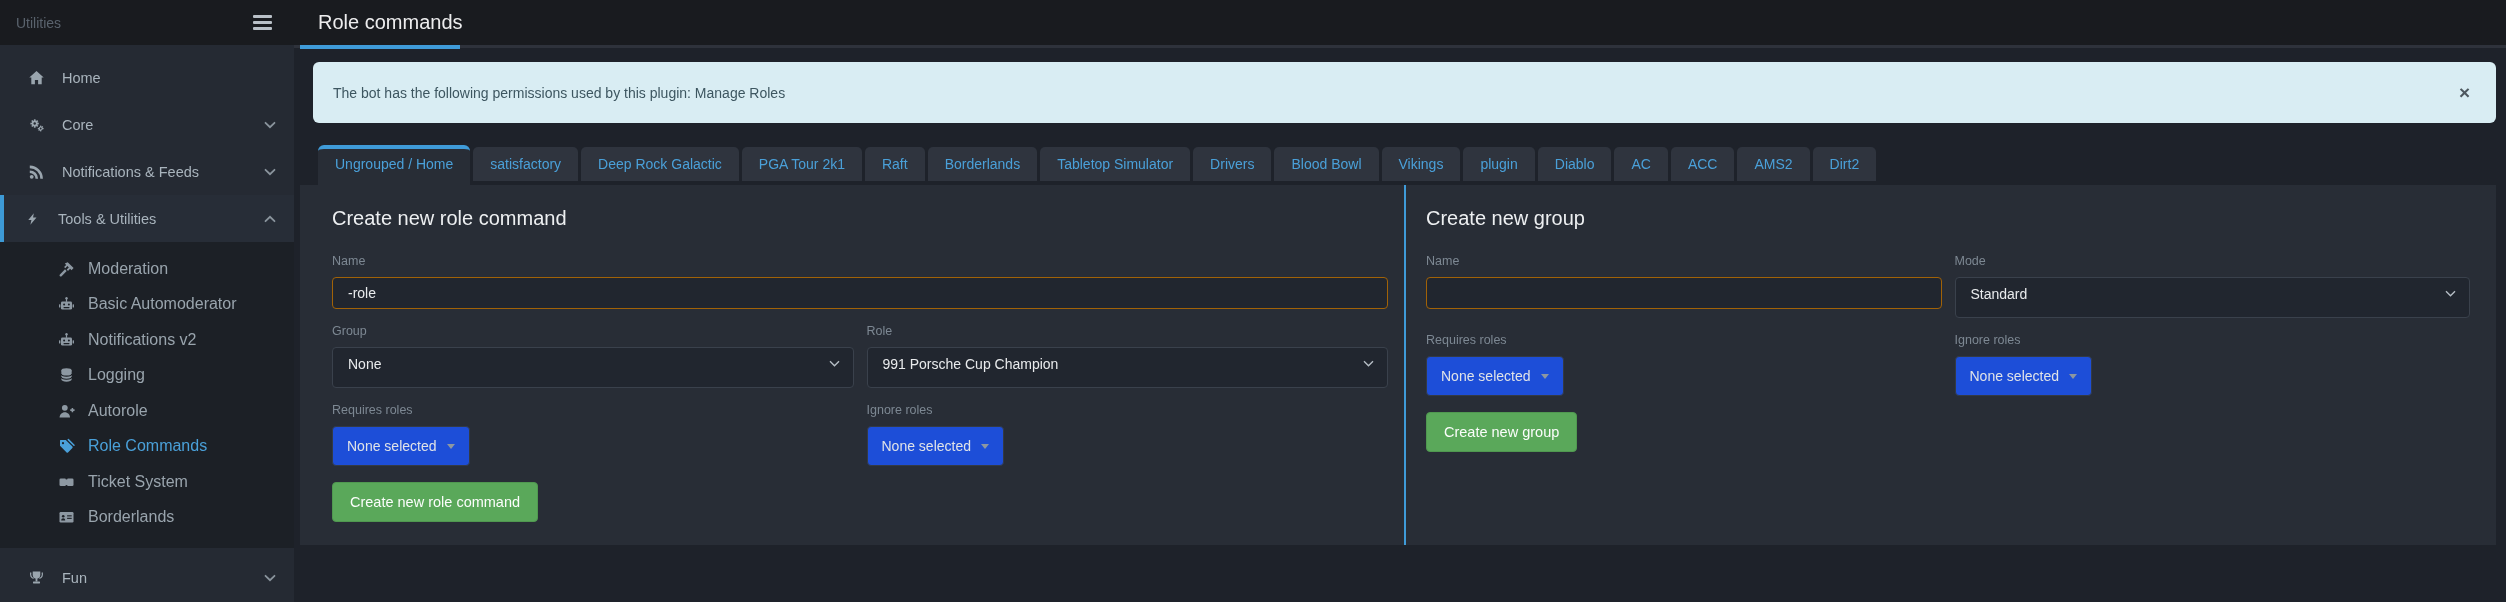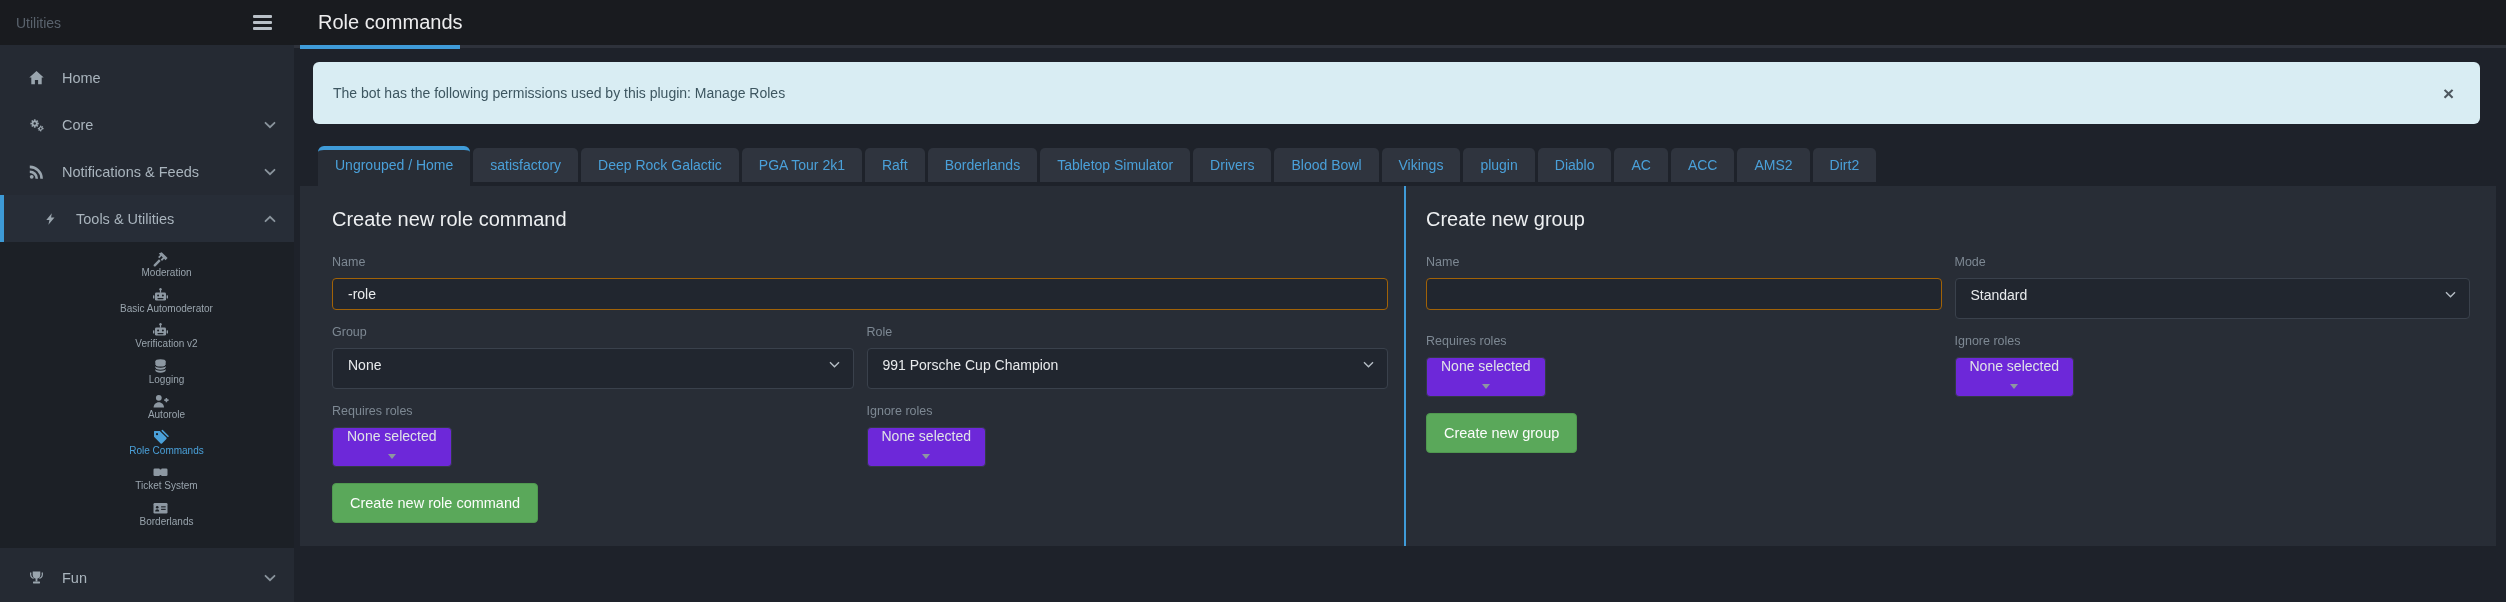--- a/index.html
+++ b/index.html
@@ -12,52 +12,52 @@
   
   .sidebar{position:absolute;left:0;top:0;width:294px;height:602px;background:#252a33;z-index:2;}
   .side-header{height:45px;background:#191b1f;display:flex;align-items:center;justify-content:space-between;padding:0 20px 0 16px;}
   .side-header .brand{color:#5a636d;font-size:14px;}
   .burger{display:flex;flex-direction:column;gap:3.5px;cursor:pointer;padding:4px 2px;}
   .burger span{display:block;width:19px;height:2.6px;background:#b9c0c7;border-radius:1px;}
   .nav{padding-top:9px;}
   .nav-item{display:flex;align-items:center;height:47px;padding:0 18px 0 26px;color:#a9b4bd;font-size:14.5px;cursor:pointer;}
   .nav-item .icn{width:21px;margin-right:15px;display:flex;justify-content:center;color:#9aa5ae;}
   .nav-item .chev{margin-left:auto;color:#8a949d;display:flex;}
-  .nav-item.active-section{border-left:4px solid #3d9ad6;padding-left:36px;background:#272d37;}
+  .nav-item.active-section{border-left:4px solid #3d9ad6;padding-left:18px;background:#272d37;}
   .submenu{background:#1c2026;padding:9px 0 13px 0;}
-  .sub-item{display:flex;align-items:center;height:35.5px;padding:0 18px 0 57px;color:#99a4ad;font-size:10px;cursor:pointer;flex-direction:column;}
+  .sub-item{display:flex;align-items:center;height:35.5px;padding:0 18px 0 57px;color:#99a4ad;font-size:16px;cursor:pointer;}
   .sub-item .icn{width:19px;margin-right:12px;display:flex;justify-content:center;color:#8d98a2;}
   .sub-item.active{color:#4aa0d9;}
   .sub-item.active .icn{color:#4aa0d9;}
   .nav-after{padding-top:6px;}
   
   .main{position:absolute;left:294px;top:0;right:0;height:602px;background:#1e222a;}
   .topbar{height:45px;background:#191b1f;border-bottom:3px solid #2e323b;display:flex;align-items:center;position:relative;}
   .page-title{padding-left:24px;color:#ededee;font-size:20px;font-weight:500;cursor:pointer;}
   .title-underline{position:absolute;left:6px;top:45px;width:160px;height:4px;background:#3f9bd8;}
   .content{padding:14px 10px 0 6px;}
   
-  .alert{margin:0 16px 20px 13px;height:46px;background:#d9edf3;border-radius:6px;display:flex;align-items:center;padding:8px 20px;}
+  .alert{margin:0 0 20px 13px;height:61px;background:#d9edf3;border-radius:6px;display:flex;align-items:center;padding:0 20px;}
   .alert-text{color:#3d5660;font-size:14px;}
   .alert-close{margin-left:auto;background:none;border:none;color:#4e585f;font-size:19px;font-weight:700;cursor:pointer;line-height:1;padding:2px 6px;}
   
   .tabs{display:flex;align-items:flex-end;margin-left:18px;position:relative;}
   .tab{background:#2f343e;color:#4aa0d9;font-size:14px;padding:9px 17px;margin:4px 3px 4px 0;border-radius:5px 5px 0 0;white-space:nowrap;cursor:pointer;}
   .tab.active{background:#282d36;border-top:4px solid #3f9bd8;margin-top:0;margin-bottom:0;padding:7px 17px 13px 17px;border-radius:6px 6px 0 0;}
   
   .panel{background:#282d36;height:360px;display:flex;}
   .panel-left{width:1104px;box-sizing:border-box;padding:22px 16px 0 32px;}
   .panel-right{flex:1;box-sizing:border-box;border-left:2px solid #3f9bd8;padding:22px 26px 0 20px;}
   .form-h{margin:0 0 24px 0;color:#edeff1;font-size:20px;font-weight:500;}
   .lbl{font-size:12.5px;color:#7d8893;margin-bottom:9px;}
   .tinput{width:100%;height:32px;background:#21262f;border:1px solid #a16207;border-radius:4px;color:#e9ebed;font-size:14px;padding:0 15px;box-sizing:border-box;outline:none;font-family:inherit;}
   .select{width:100%;height:41px;background:#21262f;border:1px solid #3a414c;border-radius:4px;color:#e9ebed;font-size:14px;padding:0 13px 8px 15px;box-sizing:border-box;display:flex;align-items:center;justify-content:space-between;cursor:pointer;}
   .select .schev{color:#b6bec6;display:flex;}
   .grid2{display:grid;grid-template-columns:1fr 1fr;column-gap:13px;margin-top:15px;}
-  .ms-btn{display:inline-flex;align-items:center;gap:10px;background:#6d28d9;border:1px solid #333a45;border-radius:4px;height:38px;padding:0 14px;color:#e0e3e7;font-size:14px;cursor:pointer;flex-direction:column;}
+  .ms-btn{display:inline-flex;align-items:center;gap:10px;background:#1d4ed8;border:1px solid #333a45;border-radius:4px;height:38px;padding:0 14px;color:#e0e3e7;font-size:14px;cursor:pointer;}
   .caret{width:0;height:0;border-left:4.5px solid transparent;border-right:4.5px solid transparent;border-top:5px solid #8d97a1;}
   .btn-green{margin-top:16px;display:inline-block;background:#5aa85a;border:1px solid #509850;color:#fbfdfb;font-size:14.5px;padding:11px 17px;border-radius:4px;cursor:pointer;font-family:inherit;}
   svg{display:block;}
 </style>
 </head>
 <body>
 
 <div class="sidebar">
   <div class="side-header">
     <span class="brand">Utilities</span>
@@ -167,21 +167,21 @@
             <rect x="7.4" y="3" width="1.2" height="2.8"></rect>
               <circle cx="8" cy="2.2" r="1.2"></circle>
             <rect x="2.5" y="5.6" width="11" height="8" rx="1.4"></rect>
             <rect x="0.5" y="8.2" width="1.4" height="3.2" rx=".5"></rect>
               <rect x="14.1" y="8.2" width="1.4" height="3.2" rx=".5"></rect>
             <circle cx="5.6" cy="8.6" r="1" fill="#1c2026"></circle>
               <circle cx="10.4" cy="8.6" r="1" fill="#1c2026"></circle>
             <rect x="5" y="11" width="6" height="1.2" rx=".4" fill="#1c2026"></rect>
           </svg>
         </span>
-        <span>Verification v2</span>
+        <span>Notifications v2</span>
       </div>
       <div class="sub-item">
         <span class="icn">
           <svg width="15" height="16" viewBox="0 0 16 16" fill="currentColor">
             <ellipse cx="8" cy="3.2" rx="5.5" ry="2.3"></ellipse>
             <path d="M2.5 3.2 v9.6 c0 1.3 2.5 2.3 5.5 2.3 s5.5 -1 5.5 -2.3 V3.2 Z"></path>
             <path d="M2.5 6.9 c0 1.3 2.5 2.3 5.5 2.3 s5.5 -1 5.5 -2.3" stroke="#1c2026" stroke-width="1.1" fill="none"></path>
             <path d="M2.5 10.2 c0 1.3 2.5 2.3 5.5 2.3 s5.5 -1 5.5 -2.3" stroke="#1c2026" stroke-width="1.1" fill="none"></path>
           </svg>
         </span>

